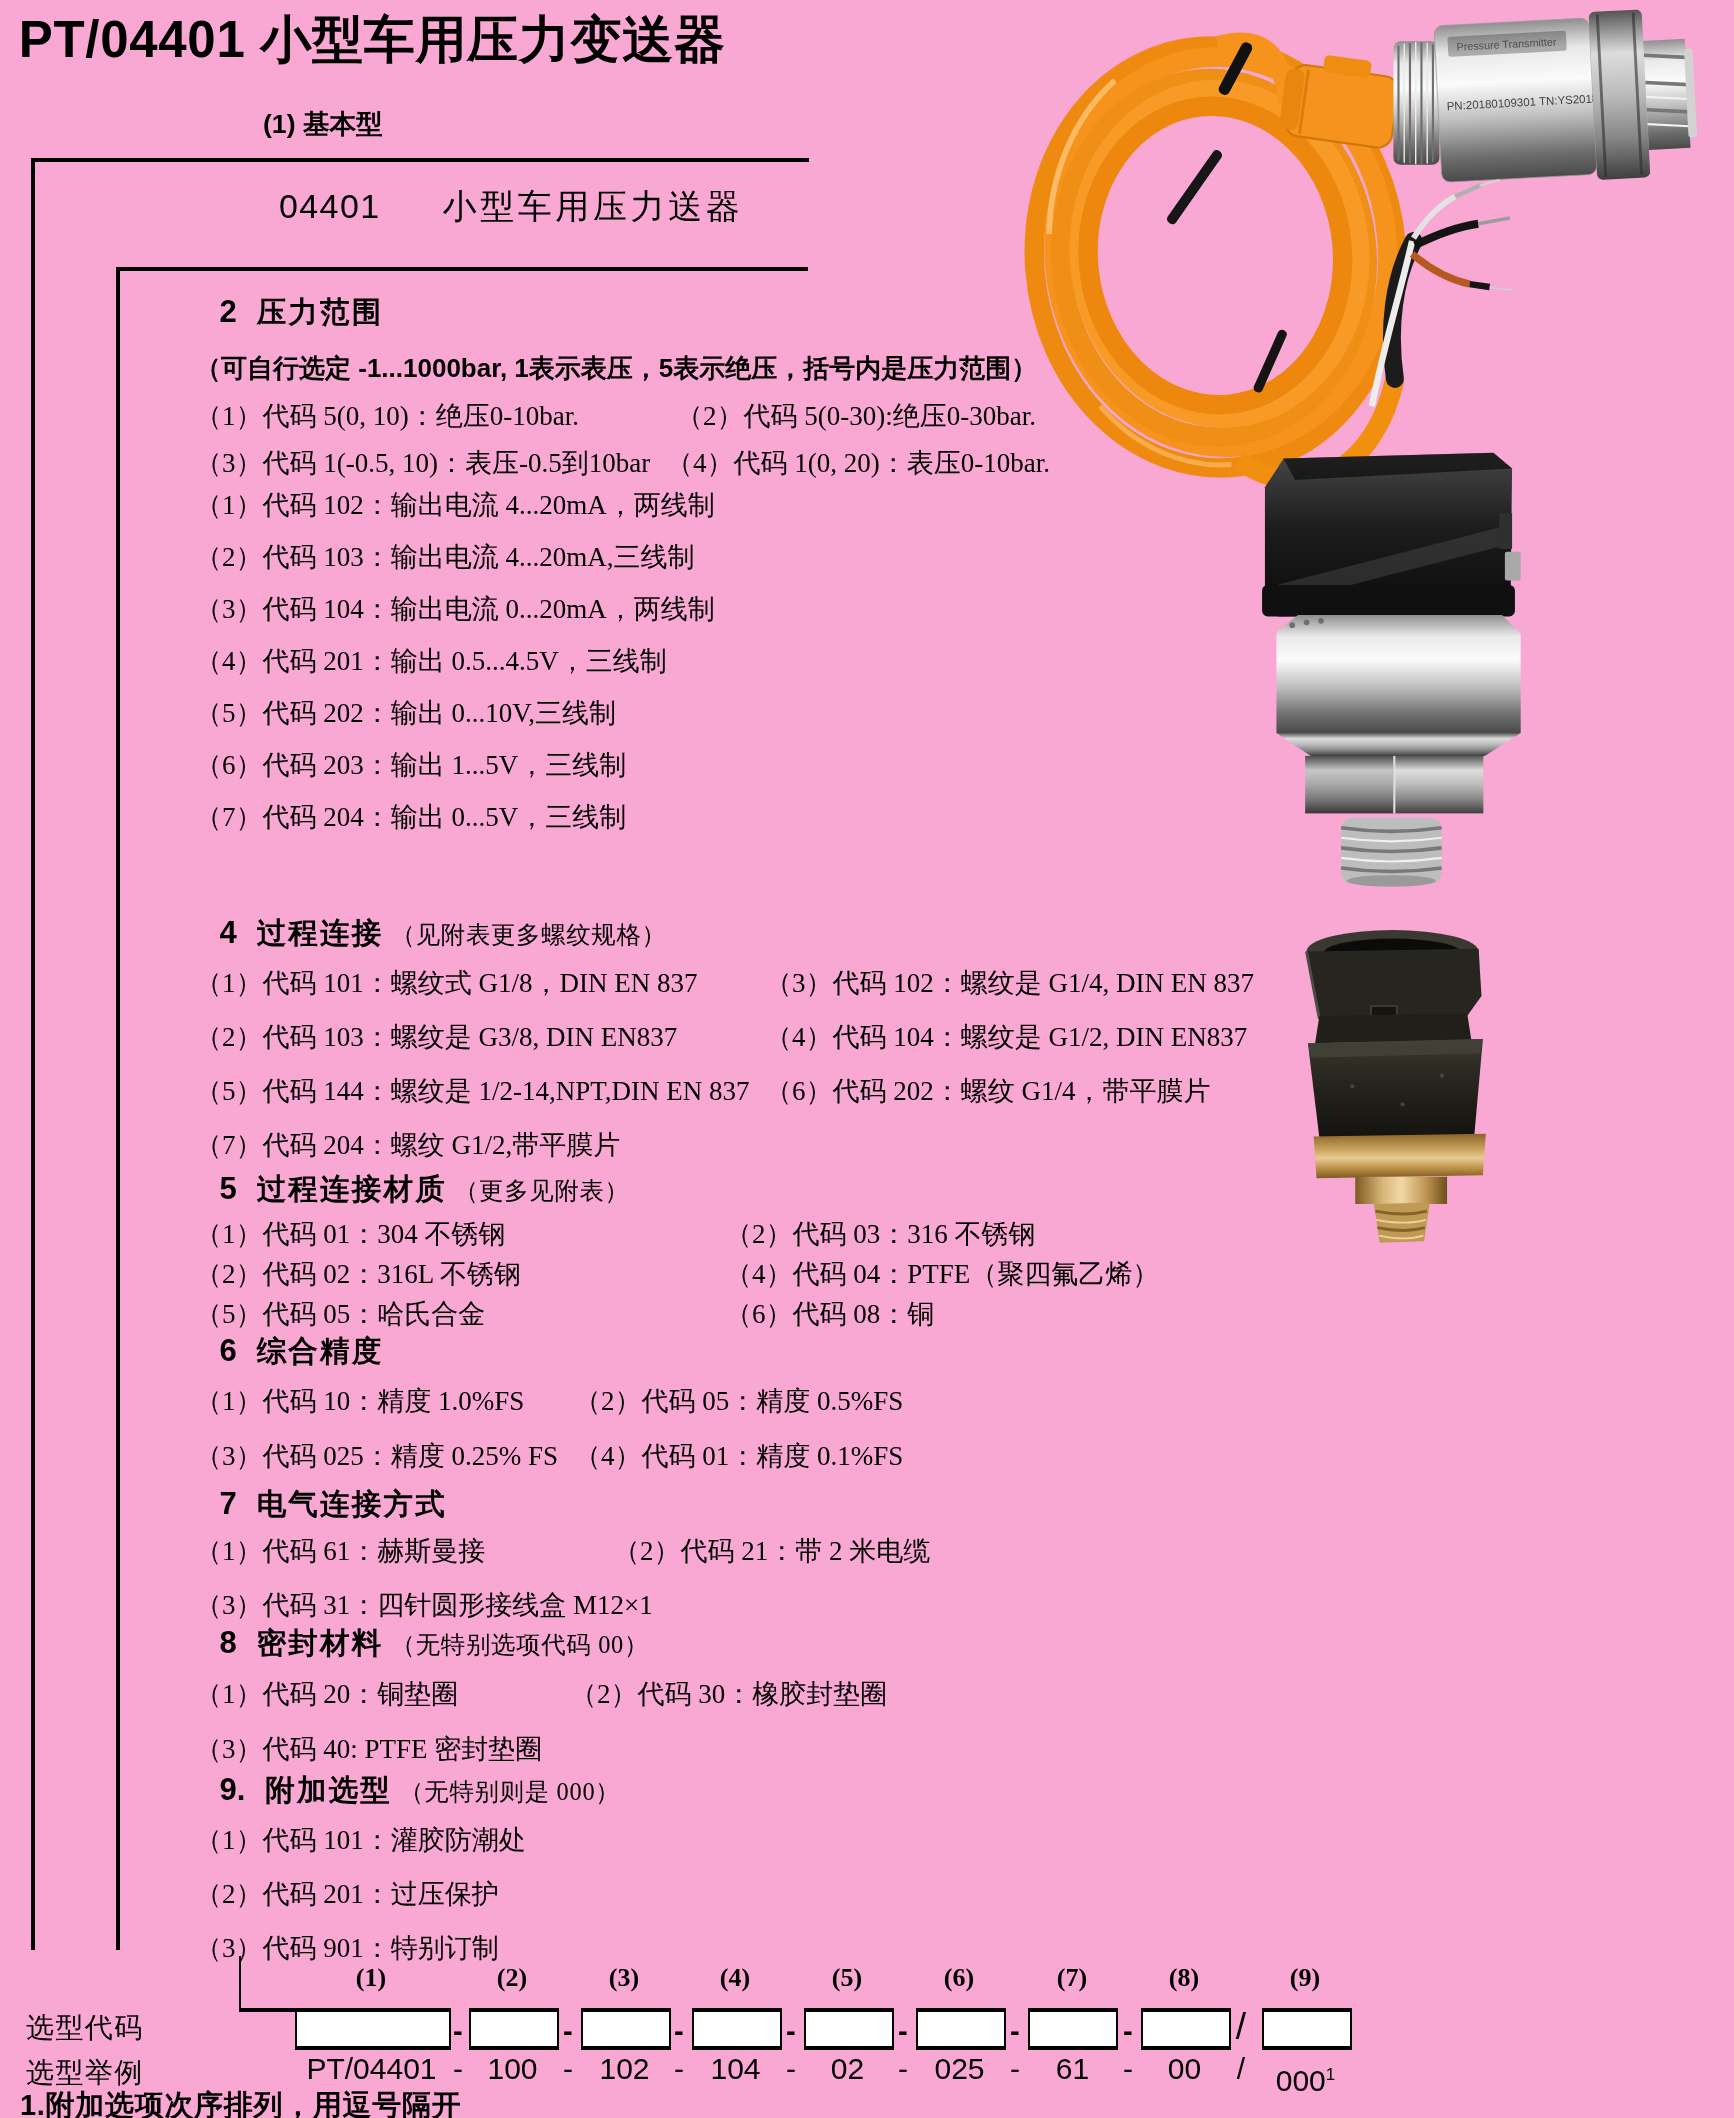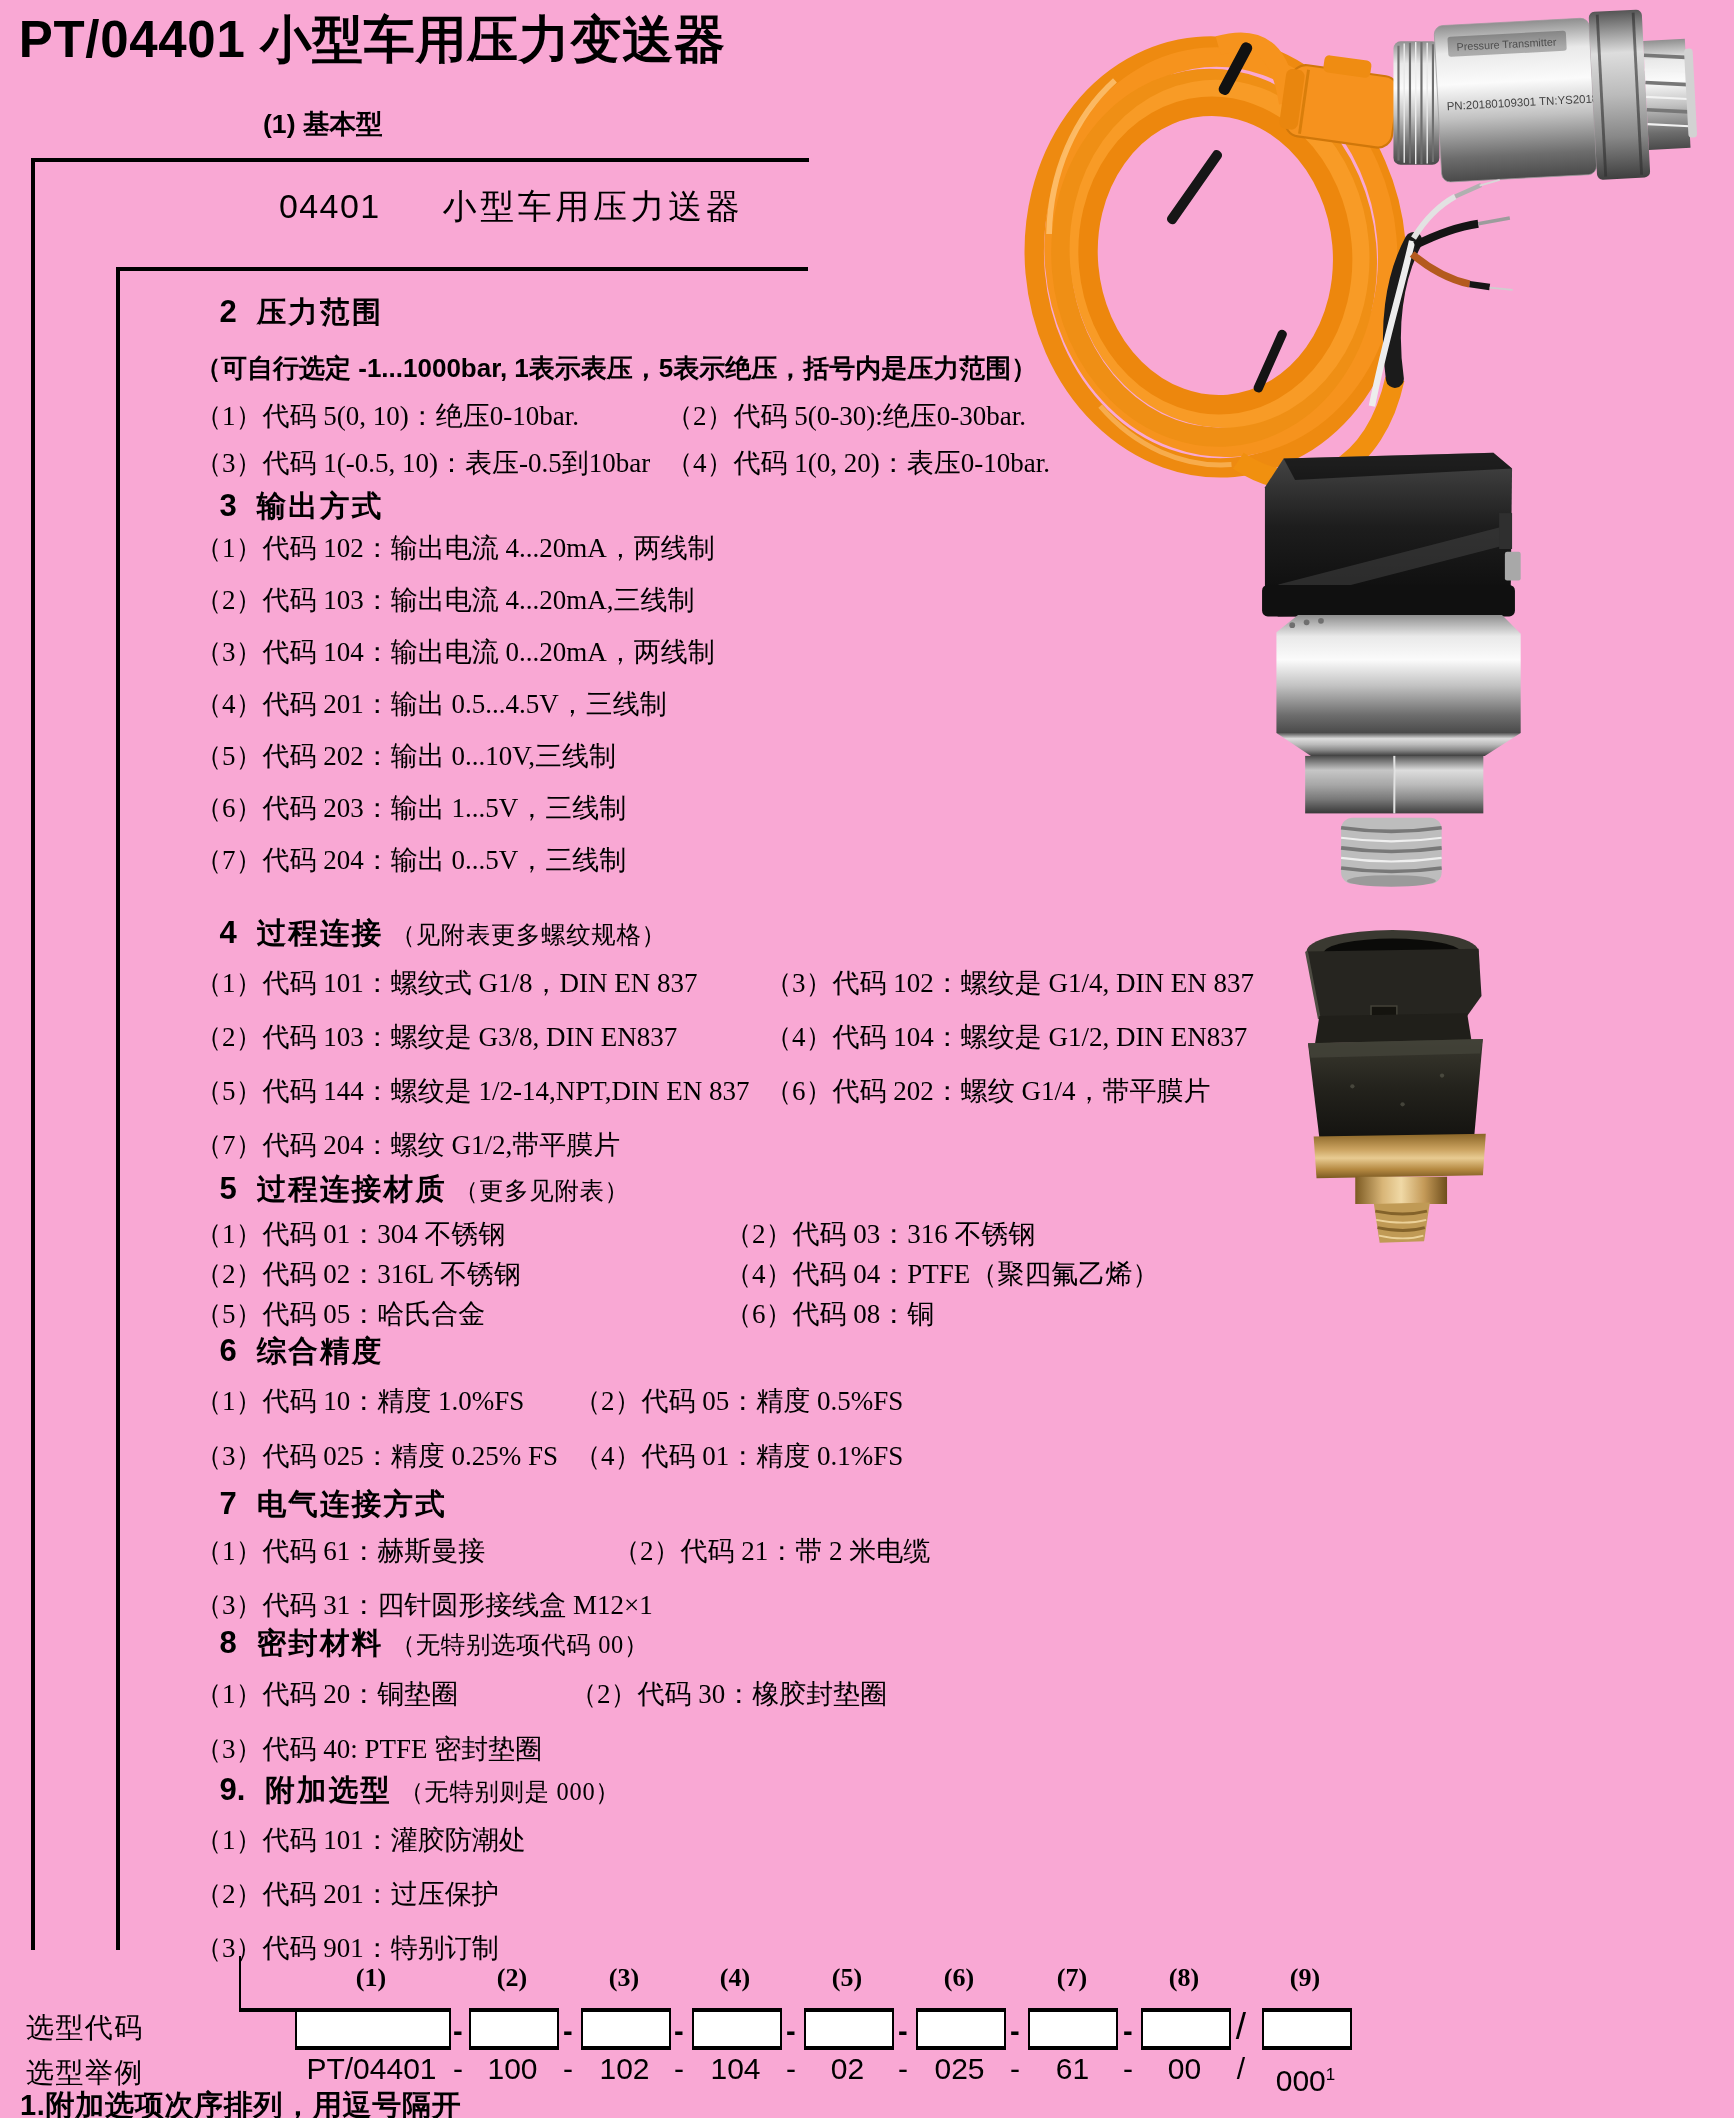--- a/index.html
+++ b/index.html
@@ -58,25 +58,24 @@
   <div class="vline" style="left:116px;top:267px;height:1683px;"></div>
 
   <div id="model-line">
     <span id="model-code">04401</span><span id="model-name">小型车用压力送器</span>
   </div>
 
   <div id="sections-root">
       <div class="section" style="top: 293px;">
         <div class="sec-head" style="margin-bottom: 18.7px;"><span class="sec-num">2</span><span class="sec-title">压力范围</span></div>
         <div class="sec-line note-line" style="height: 47px;"><span class="c1">（可自行选定 -1...1000bar, 1表示表压，5表示绝压，括号内是压力范围）</span></div>
-        <div class="sec-line" style="height: 47px;"><span class="c1">（1）代码 5(0, 10)：绝压0-10bar.</span><span class="c2" style="left: 471px;">（2）代码 5(0-30):绝压0-30bar.</span></div>
+        <div class="sec-line" style="height: 47px;"><span class="c1">（1）代码 5(0, 10)：绝压0-10bar.</span><span class="c2" style="left: 481px;">（2）代码 5(0-30):绝压0-30bar.</span></div>
         <div class="sec-line" style="height: 47px;"><span class="c1">（3）代码 1(-0.5, 10)：表压-0.5到10bar</span><span class="c2" style="left: 471px;">（4）代码 1(0, 20)：表压0-10bar.</span></div>
       </div>
       <div class="section" style="top: 487px;">
-        <div class="sec-head" style="margin-bottom: 4.3px;"><span class="sec-num">3</span><span class="sec-title">输出方式</span></div>
         <div class="sec-line" style="height: 52px;"><span class="c1">（1）代码 102：输出电流 4...20mA，两线制</span></div>
         <div class="sec-line" style="height: 52px;"><span class="c1">（2）代码 103：输出电流 4...20mA,三线制</span></div>
         <div class="sec-line" style="height: 52px;"><span class="c1">（3）代码 104：输出电流 0...20mA，两线制</span></div>
         <div class="sec-line" style="height: 52px;"><span class="c1">（4）代码 201：输出 0.5...4.5V，三线制</span></div>
         <div class="sec-line" style="height: 52px;"><span class="c1">（5）代码 202：输出 0...10V,三线制</span></div>
         <div class="sec-line" style="height: 52px;"><span class="c1">（6）代码 203：输出 1...5V，三线制</span></div>
         <div class="sec-line" style="height: 52px;"><span class="c1">（7）代码 204：输出 0...5V，三线制</span></div>
       </div>
       <div class="section" style="top: 914px;">
         <div class="sec-head" style="margin-bottom: 11.5px;"><span class="sec-num">4</span><span class="sec-title">过程连接</span><span class="sec-note">（见附表更多螺纹规格）</span></div>

